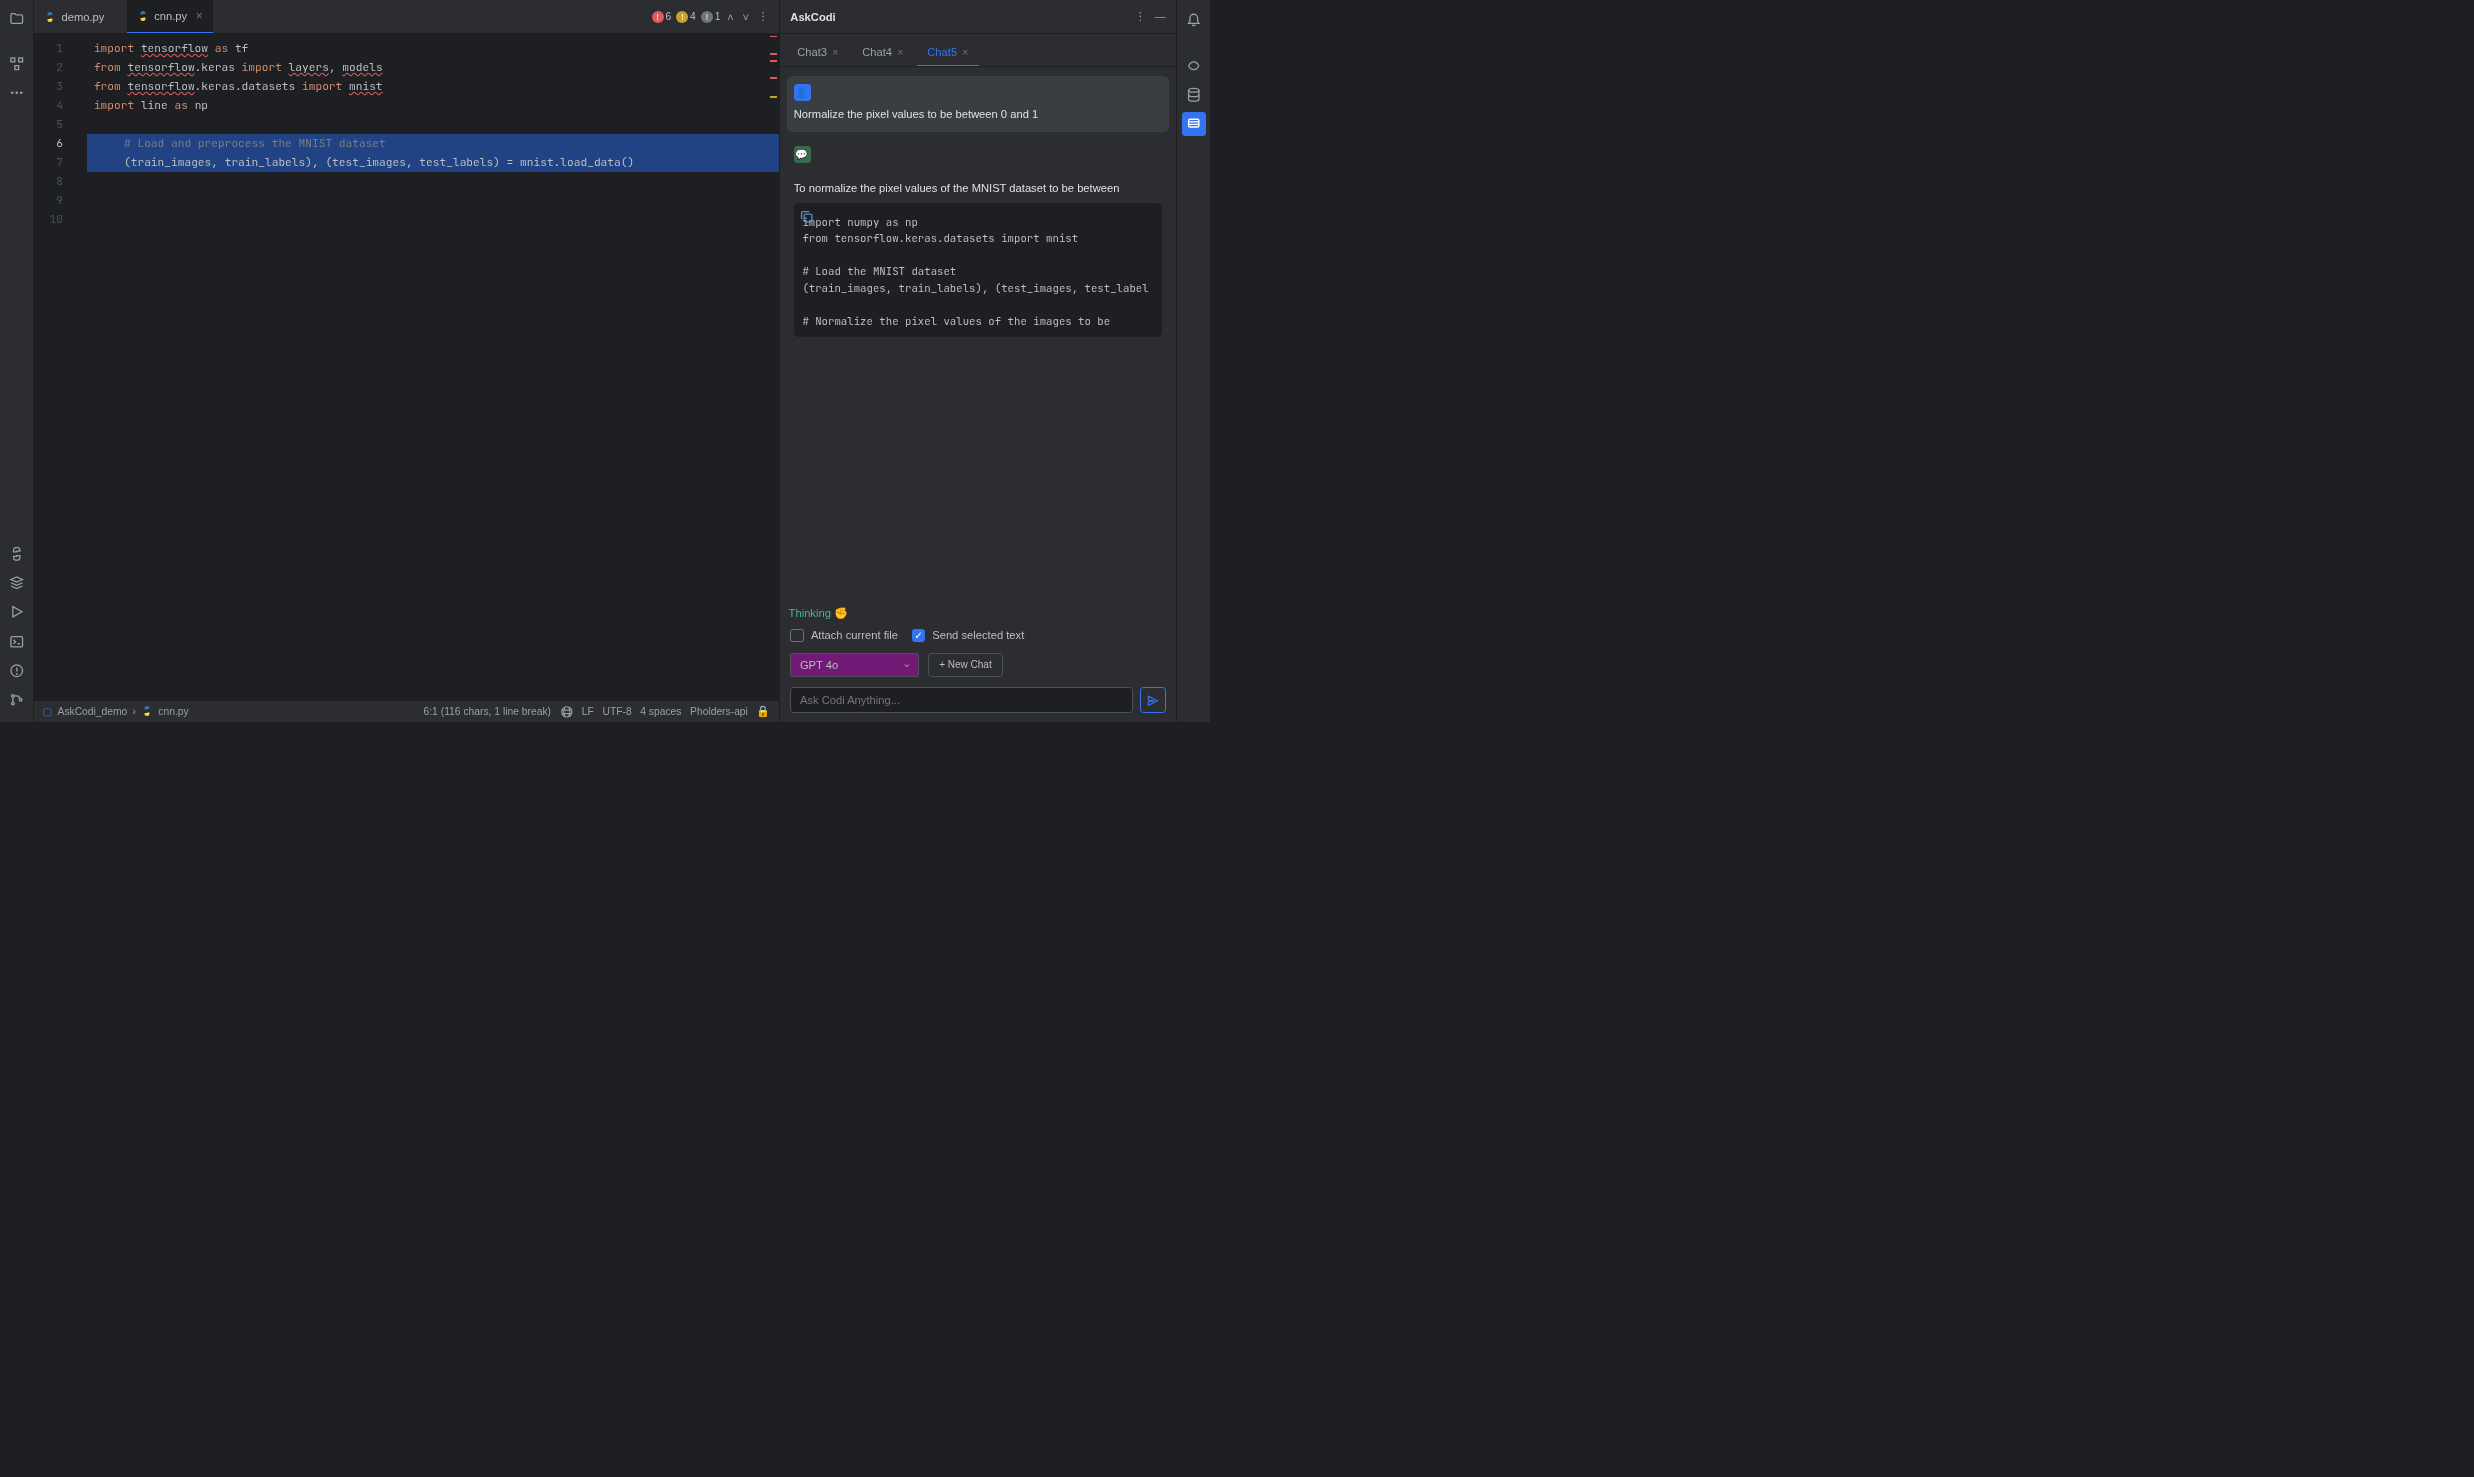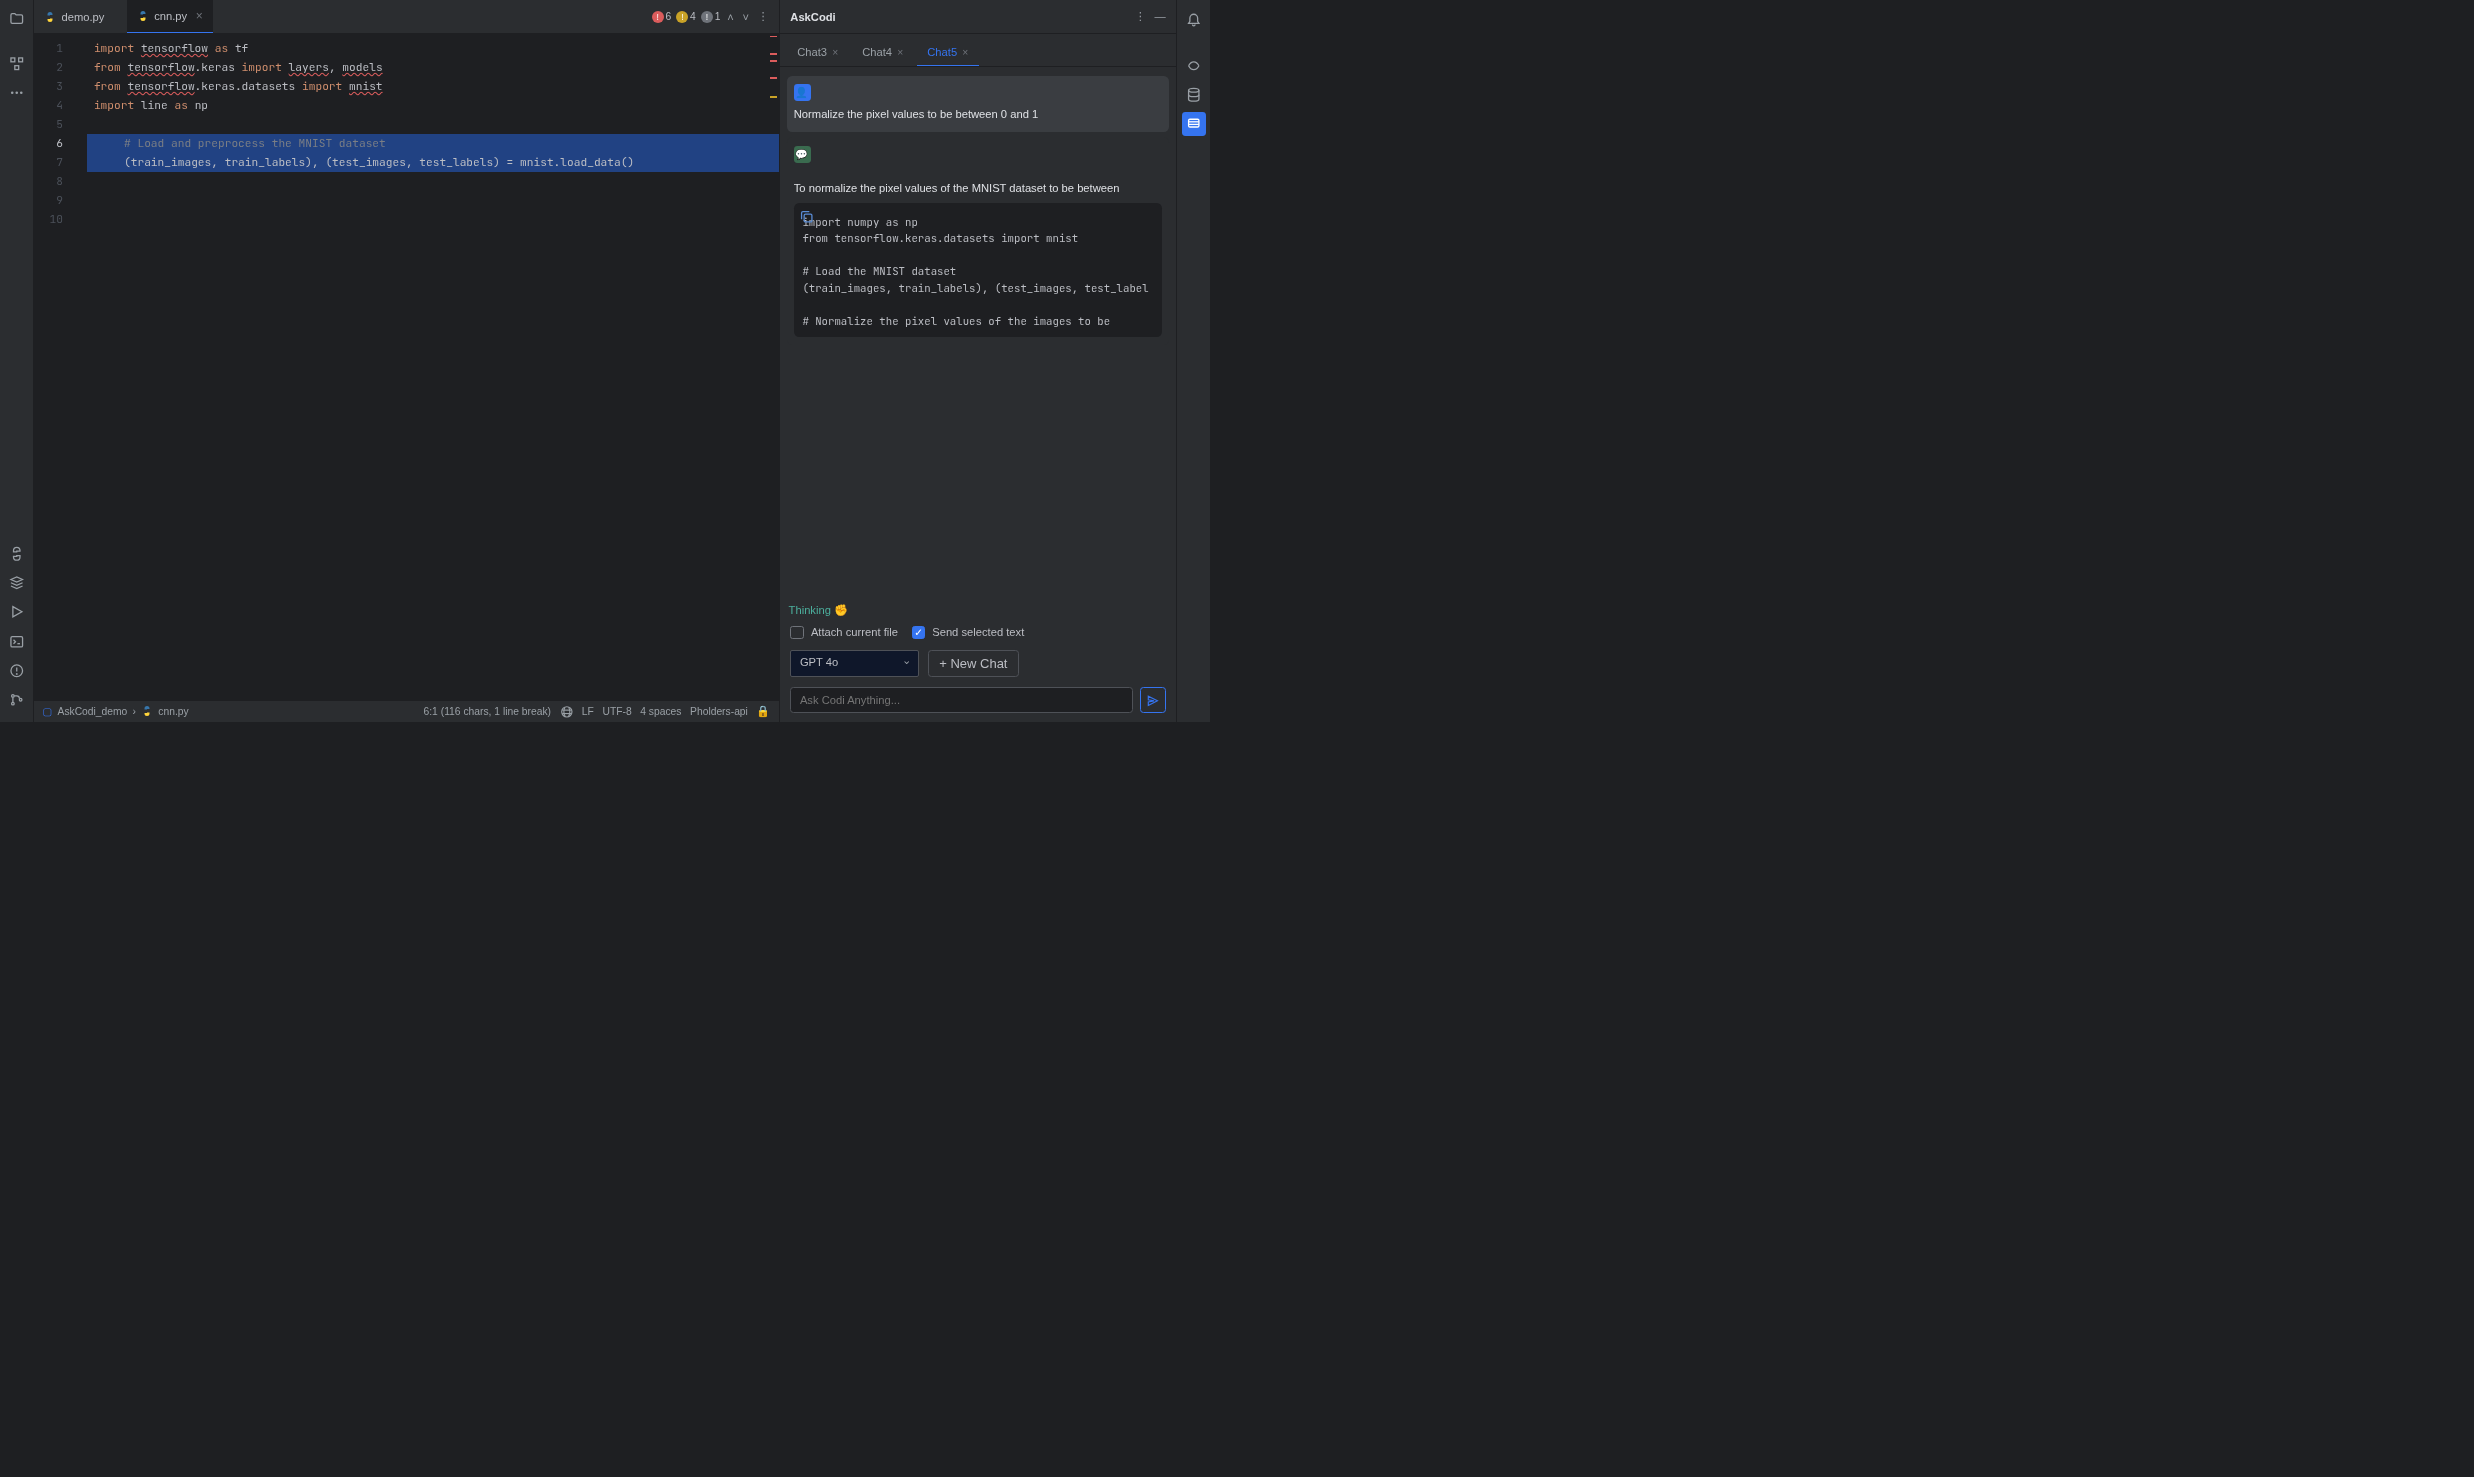--- a/index.html
+++ b/index.html
@@ -118,23 +118,23 @@
 .avatar.bot{background:#3a6b4f;color:#fff;}
 .msg-text{color:#dfe1e5;font-size:11.2px;line-height:1.5;}
 .codeblock{background:#1e1f22;border-radius:5.2px;margin-top:6.9px;padding:6.9px 8.6px;position:relative;}
 .codeblock .copy{position:absolute;top:5.2px;left:5.2px;width:17px;height:17px;color:#5a8dd6;cursor:pointer;}
 .codeblock pre{font-family:"JetBrains Mono",Menlo,monospace;font-size:10.7px;color:#bcbec4;white-space:pre;line-height:1.55;margin-top:3.4px;}
 .thinking{color:#4caf9d;font-size:11.2px;padding:3.4px 8.6px;margin-top:11px;}
 .options-row{display:flex;align-items:center;gap:13.7px;padding:5.2px 10.3px;font-size:11.2px;color:#bcbec4;}
 .chk{width:13.7px;height:13.7px;border:0.9px solid #6f737a;border-radius:2.6px;display:inline-flex;align-items:center;justify-content:center;}
 .chk.checked{background:#3574f0;border-color:#3574f0;color:#fff;font-size:10.3px;}
 .controls-row{display:flex;gap:8.6px;padding:5.2px 10.3px;}
-.select{background:#0f172a;border:0.9px solid #4e5157;border-radius:2px;padding:5.2px 26px 5.2px 8.6px;color:#bcbec4;font-size:11.2px;position:relative;cursor:pointer;min-width:129px;}
+.select{background:#701a75;border:0.9px solid #4e5157;border-radius:2px;padding:5.2px 26px 5.2px 8.6px;color:#bcbec4;font-size:11.2px;position:relative;cursor:pointer;min-width:129px;}
 .select::after{content:"⌄";position:absolute;right:6.9px;top:3.4px;color:#9aa0a6;}
-.newchat-btn{background:#2b2d30;border:0.9px solid #4e5157;border-radius:3.4px;padding:5.2px 10.3px;color:#bcbec4;font-size:13px;cursor:pointer;}
+.newchat-btn{background:#2b2d30;border:0.9px solid #4e5157;border-radius:3.4px;padding:5.2px 10.3px;color:#bcbec4;font-size:10px;cursor:pointer;}
 .input-row{display:flex;gap:6.9px;padding:5.2px 10.3px 8.6px;}
 .chat-input{flex:1;background:#1e1f22;border:0.9px solid #4e5157;border-radius:3.4px;padding:5.2px 8.6px;color:#bcbec4;font-size:11.2px;}
 .send-btn{width:26px;height:26px;border:0.9px solid #3574f0;border-radius:3.4px;background:#2b2d30;display:flex;align-items:center;justify-content:center;color:#3574f0;cursor:pointer;}
 .status-bar{height:22.3px;background:#2b2d30;border-top:0.9px solid #1e1f22;display:flex;align-items:center;padding:0 8.6px;font-size:10.3px;color:#9aa0a6;gap:8.6px;}
 .status-bar .crumb{display:flex;align-items:center;gap:5.2px;}
 .status-bar .flex{flex:1;}
 .status-bar .seg{cursor:pointer;}
 .py-icon-svg{display:inline-block;width:12px;height:12px;}
 .lock-icon{font-size:11.2px;}
 svg{display:block;}

